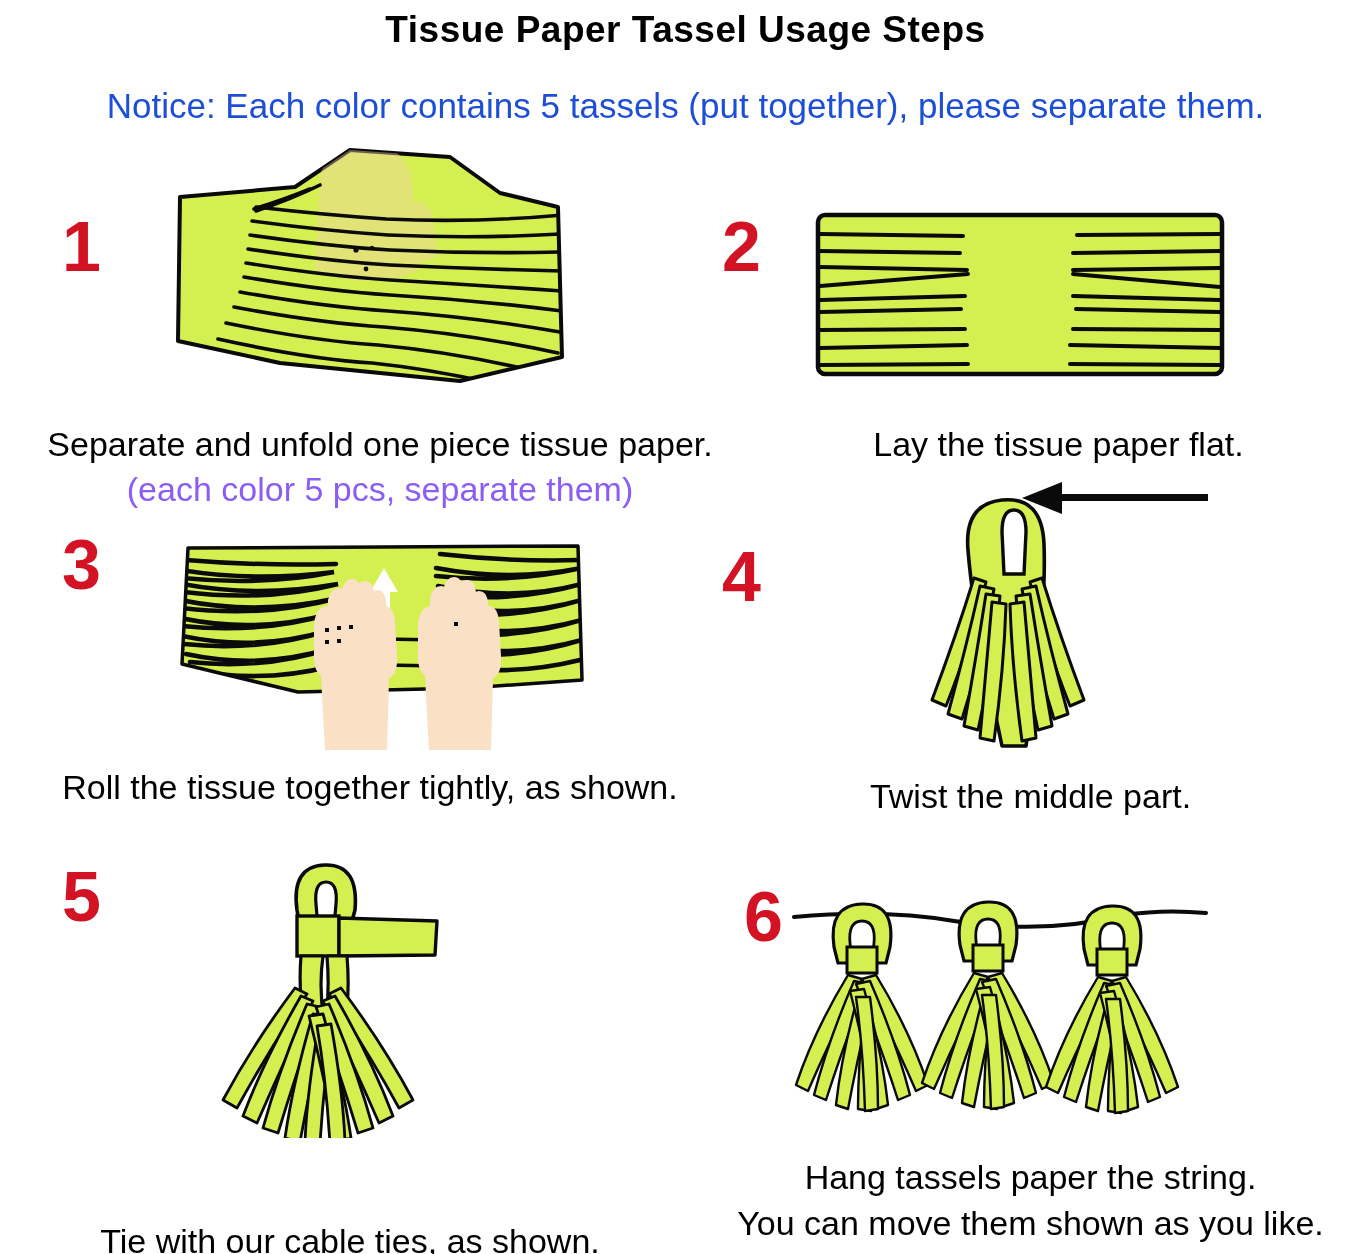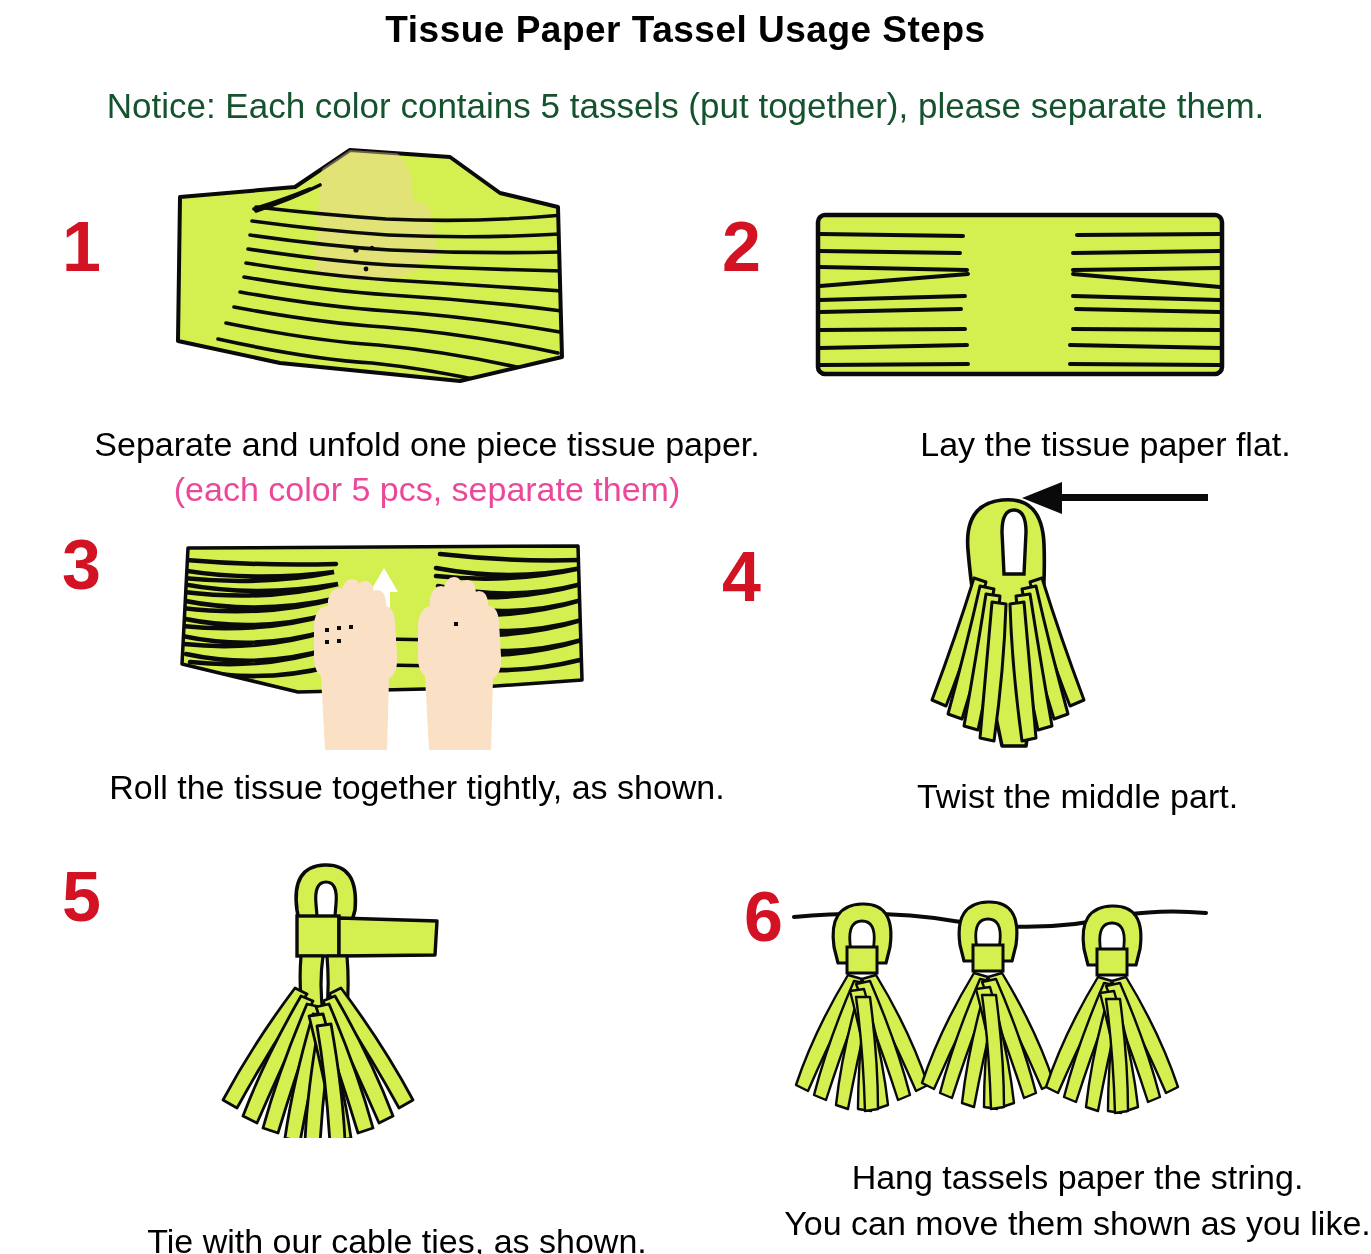--- a/index.html
+++ b/index.html
@@ -28,21 +28,21 @@
     letter-spacing: 0.5px;
     line-height: 56px;
     white-space: nowrap;
   }
   #notice-line {
     position: absolute;
     top: 84px;
     left: 0;
     width: 1371px;
     text-align: center;
-    color: #14532d;
+    color: #1d4ed8;
     font-size: 35px;
     line-height: 44px;
     white-space: nowrap;
   }
 
   
   .step {
     position: absolute;
   }
   .step-num {
@@ -52,24 +52,23 @@
     font-weight: bold;
     line-height: 70px;
   }
   .caption {
     position: absolute;
     font-size: 34px;
     line-height: 42px;
     text-align: center;
     white-space: nowrap;
     color: #000;
-    padding-left: 47px;
   }
   .caption.sub {
-    color: #ec4899;
+    color: #8b5cf6;
   }
   .art {
     position: absolute;
   }
   .art svg { display: block; }
 </style>
 </head>
 <body>
 
 <div id="page-title">Tissue Paper Tassel Usage Steps</div>

